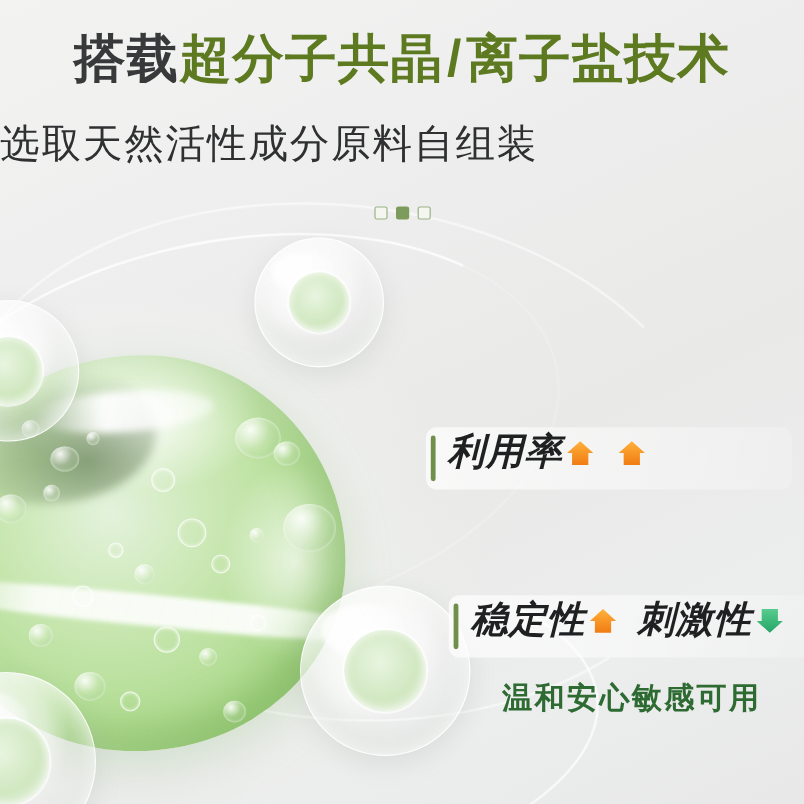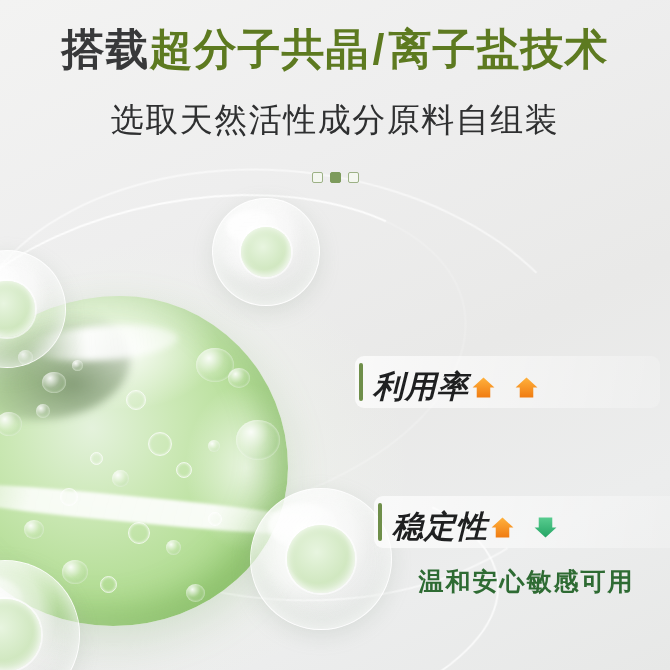--- a/index.html
+++ b/index.html
@@ -120,21 +120,20 @@
     letter-spacing: 1px;
     line-height: 1.18;
     white-space: nowrap;
   }
   .headline .dark { color: #38393a; }
   .headline .green { color: #5d7a20; }
   .headline .slash { color: #5d7a20; padding: 0 3px; }
 
   .subhead {
     position: absolute; left: 0; right: 0; top: 98px;
-    text-align: center;
     font-size: 33px;
     font-weight: 500;
     color: #2f3031;
     letter-spacing: 1.5px;
     white-space: nowrap;
   }
 
   .dots {
     position: absolute; left: 0; right: 0; top: 172px;
     display: flex; justify-content: center; align-items: center; gap: 7px;
@@ -144,21 +143,21 @@
   .dot.solid  { background: #7d9b5c; border: 1.5px solid #7d9b5c; }
 
   
   .feature { position: absolute; }
   .f1 { left: 355px; top: 356px; width: 305px; }
   .f2 { left: 374px; top: 496px; width: 305px; }
 
   .pill {
     position: relative;
     display: flex;
-    align-items: flex-end;
+    align-items: flex-start;
     height: 52px;
     padding-left: 18px;
     border-radius: 9px;
     background: linear-gradient(100deg, rgba(255,255,255,0.72) 0%, rgba(255,255,255,0.45) 55%, rgba(255,255,255,0.18) 100%);
   }
   .pill::before {
     content: "";
     position: absolute; left: 4px; top: 7px;
     width: 4px; height: 38px;
     border-radius: 2px;
@@ -278,20 +277,21 @@
         <svg class="arrow" viewBox="0 0 24 24">
           <defs>
               <linearGradient id="gUp3" x1="0" y1="0" x2="0" y2="1">
             <stop offset="0%" stop-color="#ffb13c"></stop>
                 <stop offset="100%" stop-color="#f07c12"></stop>
           </linearGradient>
             </defs>
           <path d="M12 2.5 L22.5 12 L18.5 12 L18.5 21.5 L5.5 21.5 L5.5 12 L1.5 12 Z" fill="url(#gUp3)"></path>
         </svg>
         <span class="gap"></span>
+        <span>刺激性</span>
         <svg class="arrow" viewBox="0 0 24 24">
           <defs>
               <linearGradient id="gDn1" x1="0" y1="0" x2="0" y2="1">
             <stop offset="0%" stop-color="#58cc8f"></stop>
                 <stop offset="100%" stop-color="#25a565"></stop>
           </linearGradient>
             </defs>
           <path d="M12 21.5 L1.5 12 L5.5 12 L5.5 2.5 L18.5 2.5 L18.5 12 L22.5 12 Z" fill="url(#gDn1)"></path>
         </svg>
       </div>

